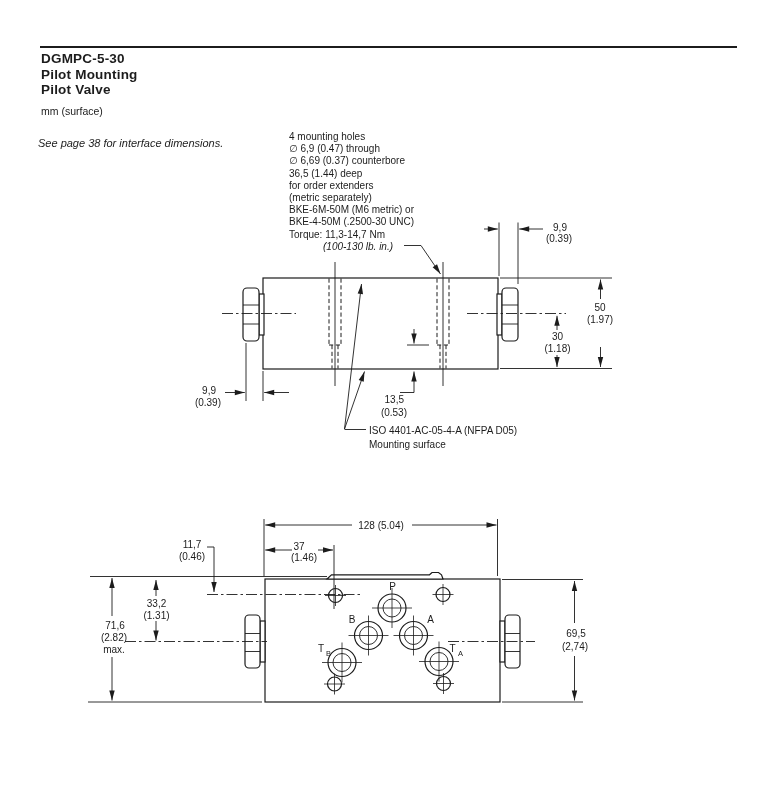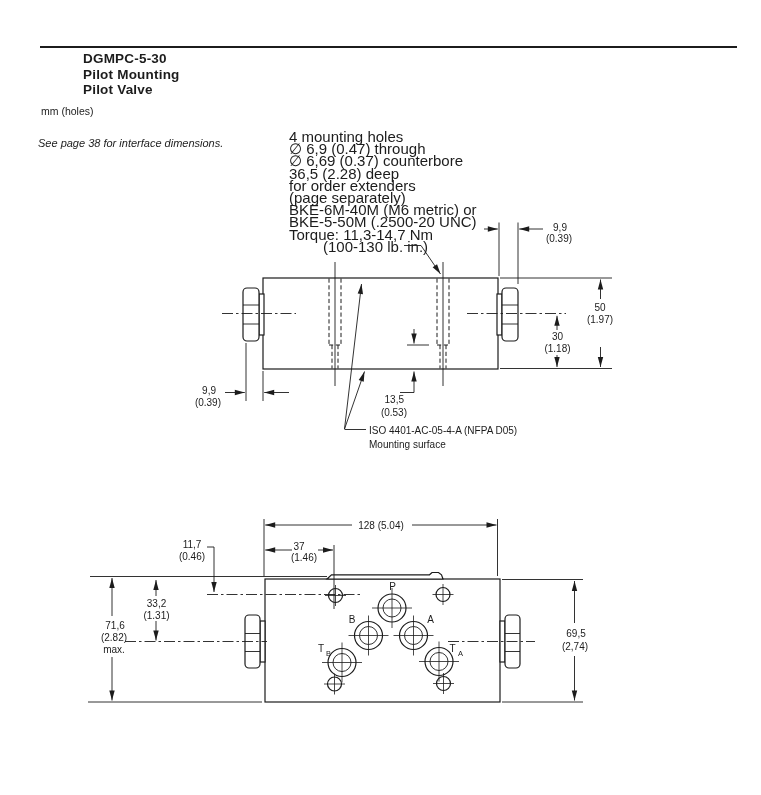--- a/index.html
+++ b/index.html
@@ -2,25 +2,25 @@
 <html><head>
 <meta charset="utf-8">
 <style>
   html,body{margin:0;padding:0;background:#e8e8e8;}
   .sheet{
     position:relative;width:761px;height:795px;background:#ffffff;
     font-family:"Liberation Sans","DejaVu Sans",sans-serif;color:#1c1c1c;overflow:hidden;
   }
   .abs{position:absolute;}
   .top-rule{left:40px;top:46px;width:697px;height:2px;background:#1c1c1c;}
-  .title-block{left:41px;top:51px;font-size:13.5px;font-weight:bold;line-height:15.5px;letter-spacing:.2px;margin-left:42px;}
+  .title-block{left:41px;top:51px;font-size:13.5px;font-weight:bold;line-height:15.5px;letter-spacing:.2px;}
   .units-note{left:41px;top:105px;font-size:10.5px;}
   .interface-note{left:38px;top:137px;font-size:11px;font-style:italic;}
-  .mount-note{left:289px;top:131px;font-size:15px;line-height:12.2px;white-space:nowrap;}
-  .mount-note .indent{padding-left:34px;}
+  .mount-note{left:289px;top:131px;font-size:10px;line-height:12.2px;white-space:nowrap;}
+  .mount-note .indent{padding-left:34px;font-style:italic;}
   svg text{font-family:"Liberation Sans","DejaVu Sans",sans-serif;font-size:10px;fill:#1c1c1c;}
   svg text.sub{font-size:7.5px;}
   .ln{stroke:#1c1c1c;stroke-width:1.2;fill:none;}
   .thin{stroke:#1c1c1c;stroke-width:0.9;fill:none;}
   .dash{stroke:#1c1c1c;stroke-width:1;fill:none;stroke-dasharray:4.2 2.6;}
   .cl{stroke:#1c1c1c;stroke-width:0.9;fill:none;stroke-dasharray:11 3 2.5 3;}
   .crossh{stroke:#1c1c1c;stroke-width:0.8;fill:none;}
   .nofill{fill:none;}
   .wfill{fill:#ffffff;}
 </style>
@@ -30,32 +30,32 @@
 <div class="sheet">
 
   <div class="abs top-rule"></div>
 
   <div class="abs title-block">
     <div>DGMPC-5-30</div>
     <div>Pilot Mounting</div>
     <div>Pilot Valve</div>
   </div>
 
-  <div class="abs units-note">mm (holes)</div>
+  <div class="abs units-note">mm (surface)</div>
   <div class="abs interface-note">See page 38 for interface dimensions.</div>
 
   <div class="abs mount-note">
     <div>4 mounting holes</div>
     <div>∅ 6,9 (0.47) through</div>
     <div>∅ 6,69 (0.37) counterbore</div>
-    <div>36,5 (2.28) deep</div>
+    <div>36,5 (1.44) deep</div>
     <div>for order extenders</div>
-    <div>(page separately)</div>
-    <div>BKE-6M-40M (M6 metric) or</div>
-    <div>BKE-5-50M (.2500-20 UNC)</div>
+    <div>(metric separately)</div>
+    <div>BKE-6M-50M (M6 metric) or</div>
+    <div>BKE-4-50M (.2500-30 UNC)</div>
     <div>Torque: 11,3-14,7 Nm</div>
     <div class="indent">(100-130 lb. in.)</div>
   </div>
 
   <svg class="abs" style="left:0;top:0;" width="761" height="795" viewBox="0 0 761 795">
     <defs>
       <marker id="arr" markerWidth="12" markerHeight="8" refX="10.5" refY="4" orient="auto" markerUnits="userSpaceOnUse">
         <path d="M0.5,1.3 L10.5,4 L0.5,6.7 Z" fill="#1c1c1c"></path>
       </marker>
     </defs>

